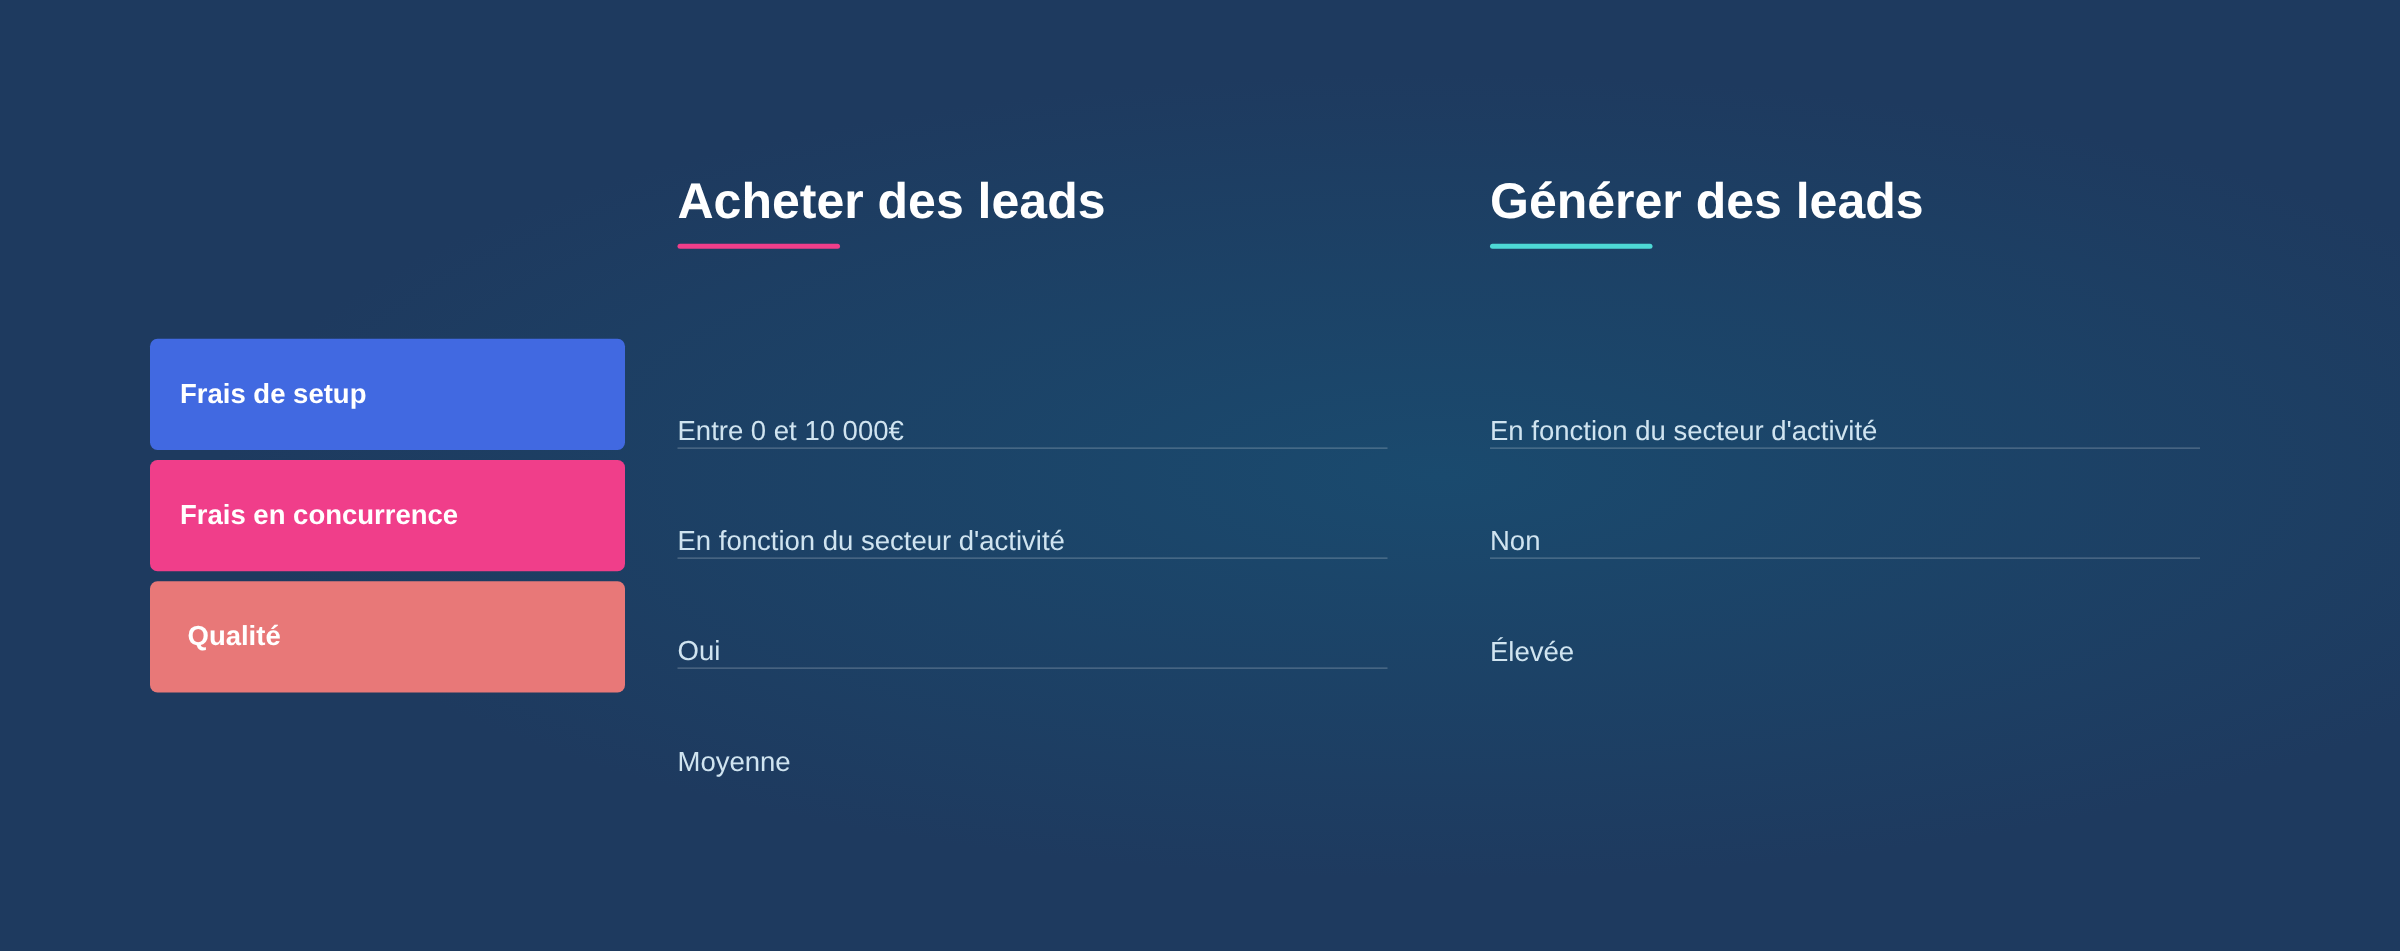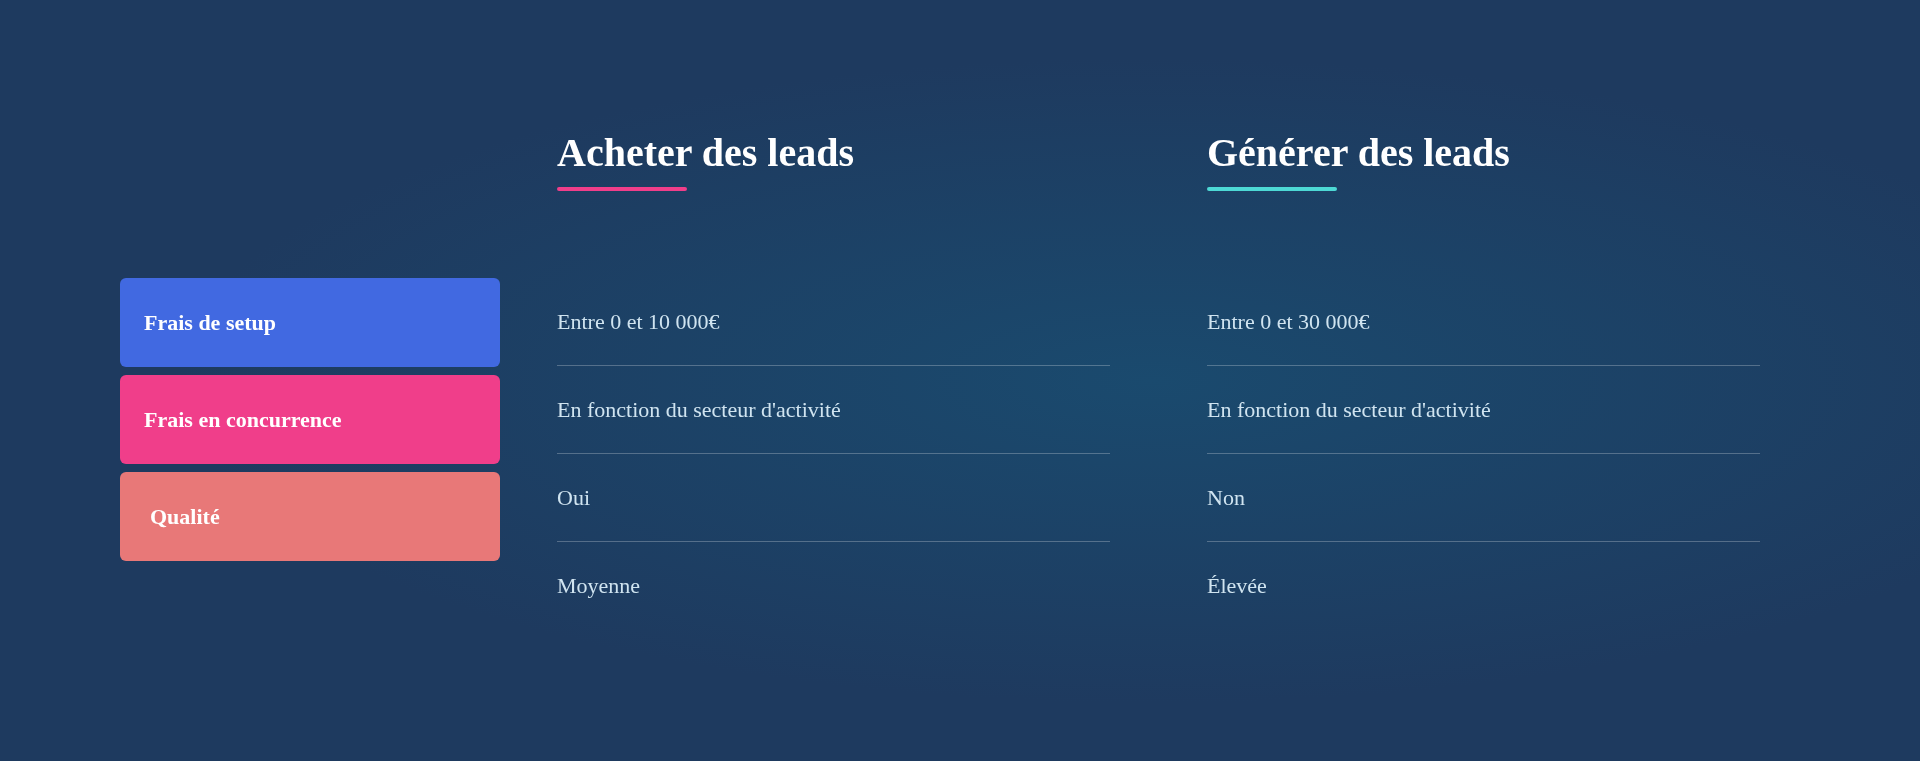--- a/index.html
+++ b/index.html
@@ -24,22 +24,21 @@
       align-items: center;
       padding: 0 120px;
       background-color: #1e3a5f;
       background-image: radial-gradient(ellipse at 60% 50%, #1a4a6e 0%, transparent 60%);
     }
 
     .comparison-table {
       display: grid;
       grid-template-columns: 380px 1fr 1fr;
       width: 100%;
-      gap: 17px;
-      font-family: Liberation Serif, serif;
+      gap: 2px;
     }
 
     
     .header-empty {
       
     }
 
     .header-col {
       padding: 0 40px 40px 40px;
     }
@@ -107,21 +106,21 @@
     
     .data-col {
       display: flex;
       flex-direction: column;
       padding: 30px 40px 0 40px;
     }
 
     .data-cell {
       height: 88px;
       display: flex;
-      align-items: center;
+      align-items: flex-end;
       font-size: 22px;
       color: #d0e4f0;
       border-bottom: 1px solid rgba(255, 255, 255, 0.25);
       margin-bottom: 0;
     }
 
     .data-cell:last-child {
       border-bottom: none;
     }
   </style>
@@ -165,23 +164,20 @@
       <div class="data-cell">
         <span>Oui</span>
       </div>
       <div class="data-cell">
         <span>Moyenne</span>
       </div>
     </div>
 
     <div class="data-col">
       <div class="data-cell">
-        <span>Entre 0 et 30 000€</span>
-      </div>
-      <div class="data-cell">
         <span>En fonction du secteur d'activité</span>
       </div>
       <div class="data-cell">
         <span>Non</span>
       </div>
       <div class="data-cell">
         <span>Élevée</span>
       </div>
     </div>
 

